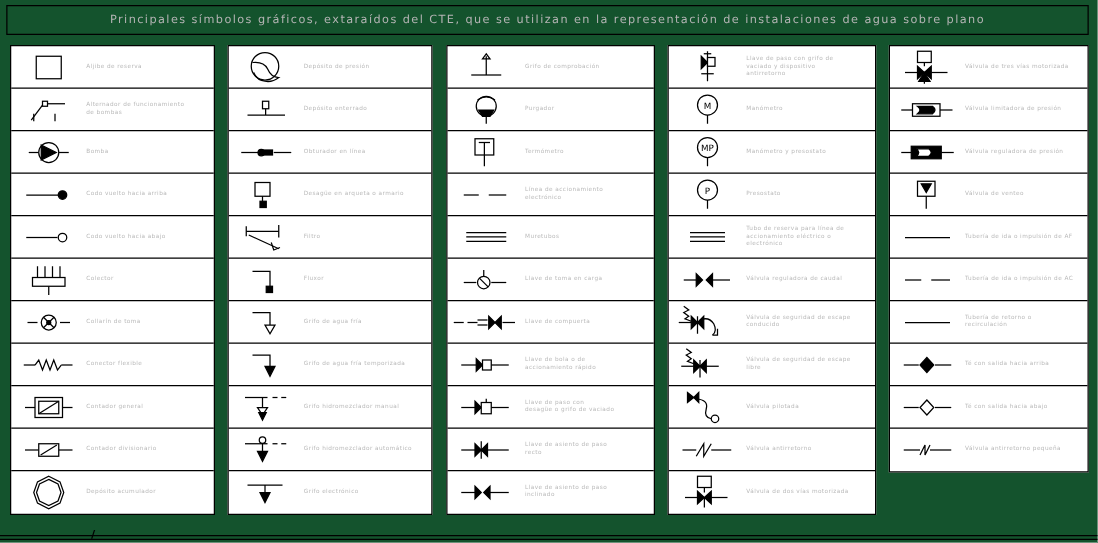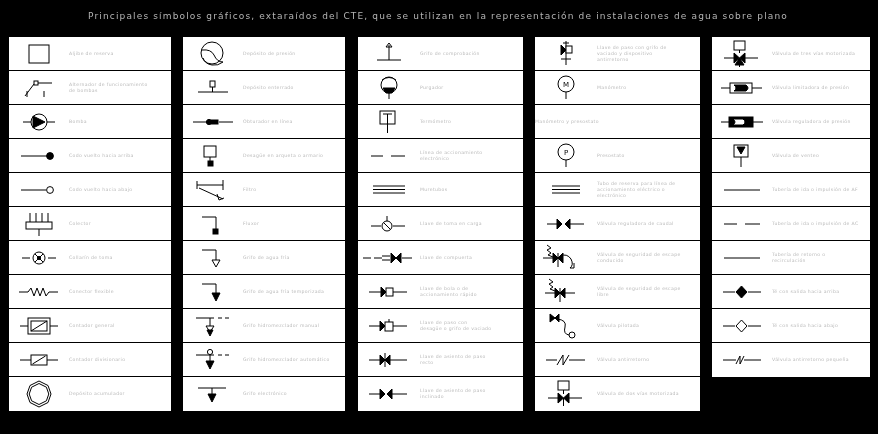--- a/index.html
+++ b/index.html
@@ -1,21 +1,21 @@
 <!DOCTYPE html>
 <html><head>
 <meta charset="utf-8">
 <style>
   html,body{margin:0;padding:0;background:#ffffff;}
   body{
     width:878px;height:434px;overflow:hidden;
     font-family:"DejaVu Sans","Liberation Sans",sans-serif;
     -webkit-font-smoothing:none;
   }
-  .sheet{position:relative;width:878px;height:434px;background:#000000;}
+  .sheet{position:relative;width:878px;height:434px;background:#14532d;}
 
   
   .title-bar{
     position:absolute;left:5px;top:4px;width:866px;height:24px;
     border:1px solid #000;box-sizing:border-box;
     display:flex;align-items:center;justify-content:center;
   }
   .title-text{
     font-size:9px;letter-spacing:1.15px;color:#b4b4b4;white-space:nowrap;
   }
@@ -492,20 +492,27 @@
           <svg width="34" height="28">
             <circle class="st" cx="17" cy="10" r="8"></circle>
             <text class="tx" x="17" y="13" text-anchor="middle">M</text>
             <line class="st" x1="17" y1="18" x2="17" y2="25"></line>
           </svg>
         </div>
         <div class="lbl">Manómetro</div>
       </div>
 
       <div class="row">
+        <div class="sym">
+          <svg width="34" height="28">
+            <circle class="st" cx="17" cy="10" r="8"></circle>
+            <text class="tx" x="17" y="13" text-anchor="middle">MP</text>
+            <line class="st" x1="17" y1="18" x2="17" y2="25"></line>
+          </svg>
+        </div>
         <div class="lbl">Manómetro y presostato</div>
       </div>
 
       <div class="row">
         <div class="sym">
           <svg width="34" height="28">
             <circle class="st" cx="17" cy="10" r="8"></circle>
             <text class="tx" x="17" y="13" text-anchor="middle">P</text>
             <line class="st" x1="17" y1="18" x2="17" y2="25"></line>
           </svg>

